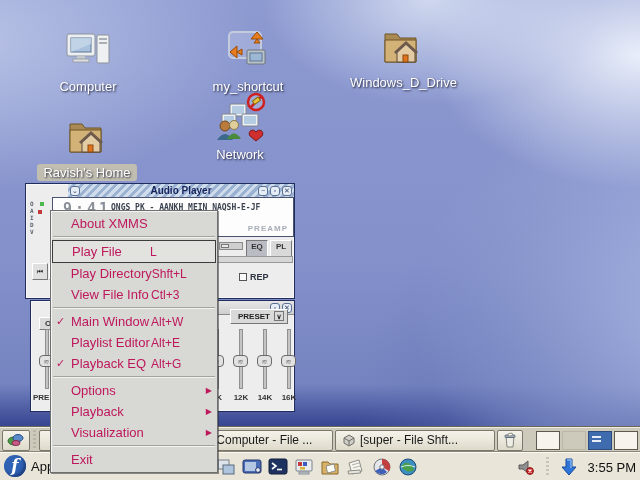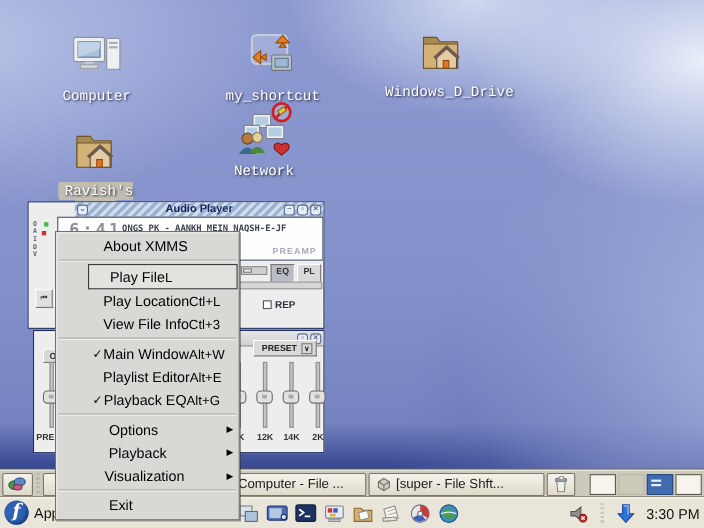--- a/index.html
+++ b/index.html
@@ -13,21 +13,21 @@
       radial-gradient(ellipse 430px 320px at 720px 310px, rgba(168,182,226,.95), rgba(168,182,226,0) 72%),
       radial-gradient(ellipse 300px 420px at 560px 470px, rgba(100,115,180,.85), rgba(100,115,180,0) 70%),
       radial-gradient(ellipse 420px 220px at -40px 40px, rgba(205,214,240,.7), rgba(205,214,240,0) 70%),
       linear-gradient(to bottom, #8d9ad1 0%, #8390ca 55%, #7583c0 80%, #3a4a94 88%, #293874 94%, #24306a 100%);
   }
 
   
   .dicon { position:absolute; width:104px; text-align:center; z-index:2; }
   .dicon .img { display:inline-block; }
   .dicon .lbl { display:block; margin-top:1px; font-size:13px; color:#fff;
-    text-shadow:1px 1px 2px rgba(20,20,40,.9);font-family:Liberation Mono, monospace; }
+    text-shadow:1px 1px 2px rgba(20,20,40,.9); }
   .dicon.selected .lbl span { background:rgba(198,193,175,.92); color:#fff;
     border-radius:3px; padding:1px 6px; }
 
   
   .xwin { position:absolute; background:#ededed; border:1px solid #1f2c5c;
     box-shadow:0 0 0 1px rgba(255,255,255,.55) inset; }
   .tbar { position:relative; height:14px;
     background:repeating-linear-gradient(135deg,#cfdcec 0 3px,#9cb2d2 3px 6px);
     border-bottom:1px solid #1f2c5c;margin-left:42px; }
   .tbar.plain { background:linear-gradient(#e6e6e6,#cfcfcf); border-bottom:1px solid #8a8a8a; }
@@ -85,21 +85,21 @@
     background:#e2e2e2; border:1px solid #6a6a6a; border-radius:4px; font-size:7px;
     line-height:11px; text-align:center; color:#777; }
   .vslider .blbl { position:absolute; left:-4px; top:64px; width:28px; text-align:center;
     font-size:8px; font-weight:bold; color:#333; }
 
   
   #menu { position:absolute; left:50px; top:210px; width:168px; z-index:100;
     background:#d8d8d4; border:1px solid #6f6f6f;
     box-shadow:inset 1px 1px 0 #f4f4f2, 1px 1px 0 rgba(40,40,40,.5);
     padding:2px 1px; }
-  .mi { display:flex; align-items:center; height:21px; padding:0 4px; font-size:13px; color:#000000;margin-left:28px; }
+  .mi { display:flex; align-items:center; height:21px; padding:0 4px; font-size:13px; color:#be185d; }
   .mi .chk { width:15px; font-size:11px; }
   .mi .lbl { flex:1; white-space:nowrap; }
   .mi .acc { width:52px; text-align:left; font-size:12px; }
   .mi .arr { width:9px; font-size:8px; text-align:right; }
   .mi.focus { border:1px solid #3c3c3c; background:#e2e2de; height:23px; }
   .msep { height:2px; margin:2px 1px; border-top:1px solid #a2a29e; border-bottom:1px solid #f2f2ee; }
 
   
   #row1 { position:absolute; left:0; top:427px; width:640px; height:25px; z-index:40;
     background:#cdc9bb; border-top:1px solid #f0ede2; box-shadow:0 -1px 0 #6a6758;
@@ -221,21 +221,21 @@
       <span class="tbtn" style="left:2px">⌄</span>
       <span class="ttl">Audio Player</span>
       <span class="tbtn" style="right:26px">−</span>
       <span class="tbtn" style="right:14px">▫</span>
       <span class="tbtn" style="right:2px">✕</span>
     </div>
     <div id="clutter">O<br>A<br>I<br>D<br>V</div>
     <span class="ind" style="left:14px;top:18px;background:#4cb94c"></span>
     <span class="ind" style="left:12px;top:26px;background:#c23a3a"></span>
     <div id="display">
-      <span id="time">6:41</span>
+      <span id="time">9:41</span>
       <span id="track">ONGS PK - AANKH MEIN NAQSH-E-JF</span>
       <span id="stereo">PREAMP</span>
     </div>
     <div id="bal">
         <i></i>
       </div>
     <div class="sbtn pressed" style="left:220px">EQ</div>
     <div class="sbtn" style="left:244px">PL</div>
     <div id="pos">
         <i></i>
@@ -309,43 +309,43 @@
           <div class="blbl">12K</div>
         </div>
         <div class="vslider" style="left: 224px;">
           <div class="groove"></div>
           <div class="knob">≋</div>
           <div class="blbl">14K</div>
         </div>
         <div class="vslider" style="left: 248px;">
           <div class="groove"></div>
           <div class="knob">≋</div>
-          <div class="blbl">2K</div>
+          <div class="blbl">16K</div>
         </div>
       </div>
   </div>
 
   <div id="menu">
       <div class="mi">
       <span class="chk"></span>
       <span class="lbl">About XMMS</span>
       <span class="acc"></span>
       <span class="arr"></span>
     </div>
       <div class="msep"></div>
       <div class="mi focus">
       <span class="chk"></span>
       <span class="lbl">Play File</span>
       <span class="acc">L</span>
       <span class="arr"></span>
     </div>
       <div class="mi">
       <span class="chk"></span>
-      <span class="lbl">Play Location</span>
-      <span class="acc">Ctl+L</span>
+      <span class="lbl">Play Directory</span>
+      <span class="acc">Shft+L</span>
       <span class="arr"></span>
     </div>
       <div class="mi">
       <span class="chk"></span>
       <span class="lbl">View File Info</span>
       <span class="acc">Ctl+3</span>
       <span class="arr"></span>
     </div>
       <div class="msep"></div>
       <div class="mi">
@@ -512,17 +512,17 @@
           <path d="M11.5 11.5 l3 3 M14.5 11.5 l-3 3" stroke="#fff" stroke-width="1.1"></path>
         </svg>
       </span>
       <span id="grip2"></span>
       <span class="qicon">
         <svg width="18" height="20" viewBox="0 0 18 20">
           <path d="M6 2 l6 0 0 8 4 0 -7 8 -7 -8 4 0 z" fill="#2e74d8" stroke="#144a9e"></path>
           <path d="M7 3 l4 0 0 8" fill="none" stroke="#8ab4ec" stroke-width="1.4"></path>
         </svg>
       </span>
-      <span id="clock">3:30 PM</span>
+      <span id="clock">3:55 PM</span>
     </div>
   </div>
 
 </div>
 
 </body></html>

